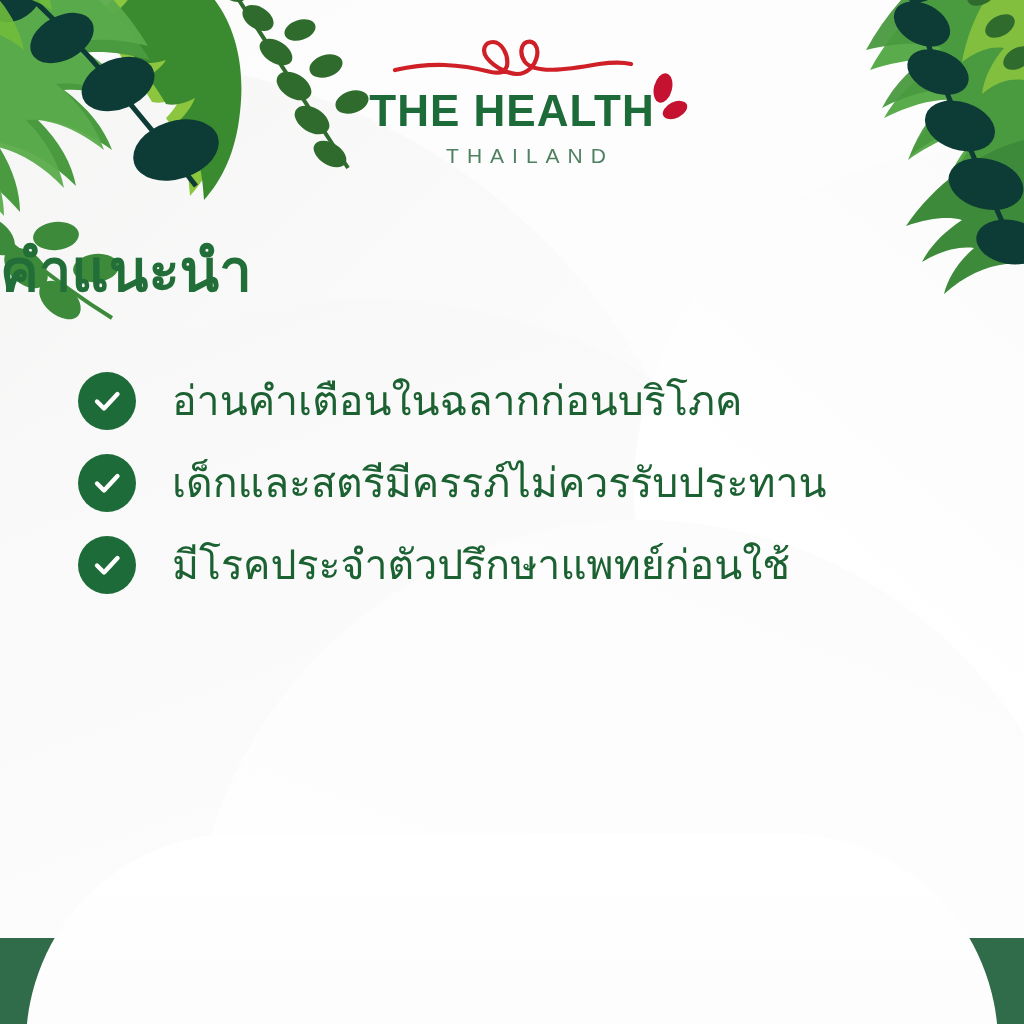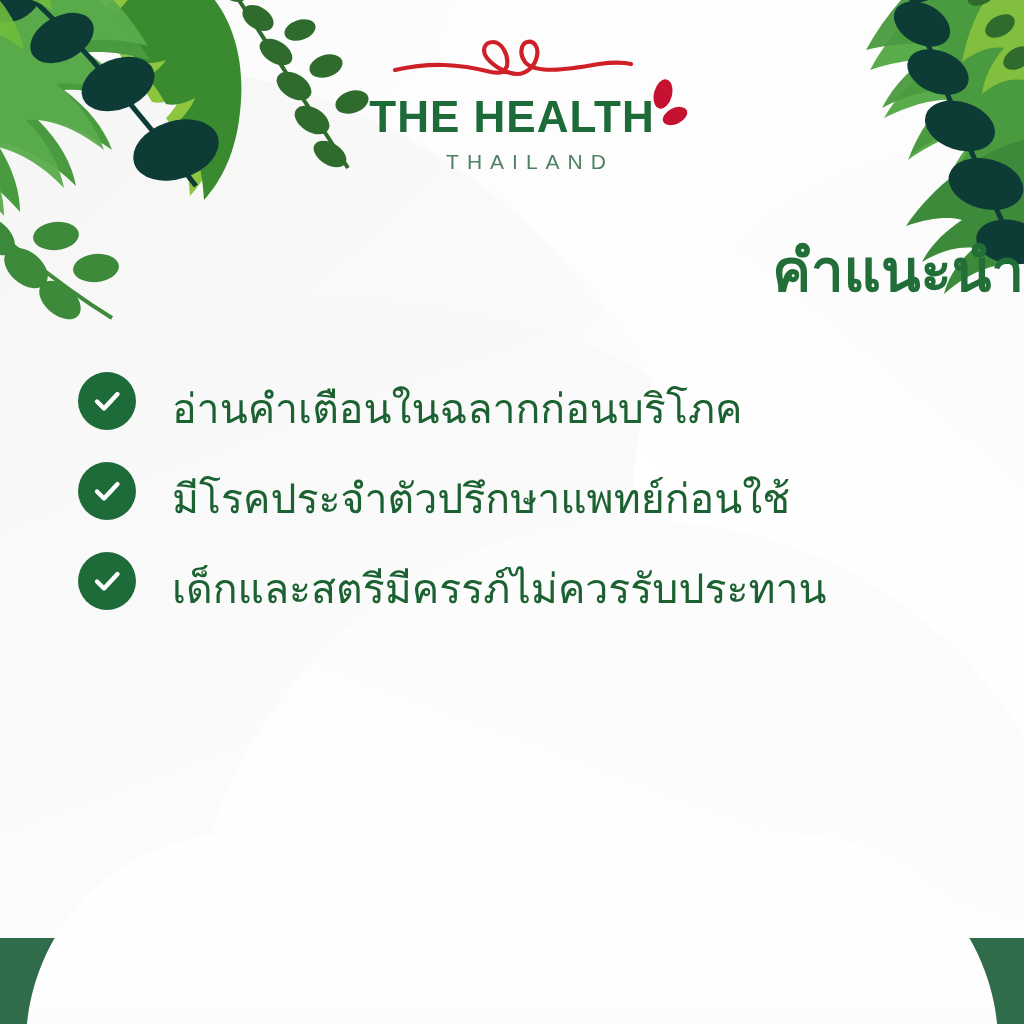--- a/index.html
+++ b/index.html
@@ -94,21 +94,21 @@
     text-align: center;
   }
   .logo-flourish {
     display: block;
     margin: 0 auto;
     height: 46px;
   }
   .logo-wordmark-row {
     position: relative;
     display: inline-block;
-    margin-top: 14px;
+    margin-top: 8px;
   }
   .logo-wordmark {
     font-family: "Liberation Sans", "DejaVu Sans", sans-serif;
     font-weight: 700;
     font-size: 44px;
     letter-spacing: 1px;
     color: #1d6b38;
     line-height: 1.05;
   }
   .logo-petals {
@@ -126,21 +126,21 @@
     text-indent: 8px;
     padding-left: 28px;
   }
 
   
   .heading {
     position: absolute;
     top: 238px;
     left: 0; right: 0;
     z-index: 10;
-    text-align: right;
+    text-align: left;
     font-size: 58px;
     font-weight: 700;
     color: #226e38;
     line-height: 1.15;
   }
 
   
   .checklist {
     position: absolute;
     top: 370px;
@@ -163,21 +163,20 @@
     align-items: center;
     justify-content: center;
     margin-top: 2px;
   }
   .check-text {
     margin-left: 36px;
     color: #1b6131;
     font-size: 41px;
     line-height: 1.42;
     padding-top: 2px;
-    margin-top: 8px;
   }
   .check-text .line2 { display: block; }
 </style>
 </head>
 <body>
 
 <div class="poster">
 
   <div class="bg-layer">
     <div class="blob blob-d"></div>
@@ -295,31 +294,31 @@
     </div>
 
 
     <div class="check-row">
       <span class="check-badge">
         <svg width="34" height="34" viewBox="0 0 34 34" xmlns="http://www.w3.org/2000/svg">
           <path d="M7 17.5 L14 24.5 L27.5 10" stroke="#ffffff" stroke-width="4.4" fill="none" stroke-linecap="round" stroke-linejoin="round"></path>
         </svg>
       </span>
       <span class="check-text">
-        <span>มีโรคประจำตัวปรึกษาแพทย์ก่อนใช้</span>
+        <span>เด็กและสตรีมีครรภ์ไม่ควรรับประทาน</span>
       </span>
     </div>
 
     <div class="check-row">
       <span class="check-badge">
         <svg width="34" height="34" viewBox="0 0 34 34" xmlns="http://www.w3.org/2000/svg">
           <path d="M7 17.5 L14 24.5 L27.5 10" stroke="#ffffff" stroke-width="4.4" fill="none" stroke-linecap="round" stroke-linejoin="round"></path>
         </svg>
       </span>
       <span class="check-text">
-        <span>เด็กและสตรีมีครรภ์ไม่ควรรับประทาน</span>
+        <span>มีโรคประจำตัวปรึกษาแพทย์ก่อนใช้</span>
       </span>
     </div>
 
 
   </div>
 
 </div>
 
 </body></html>

